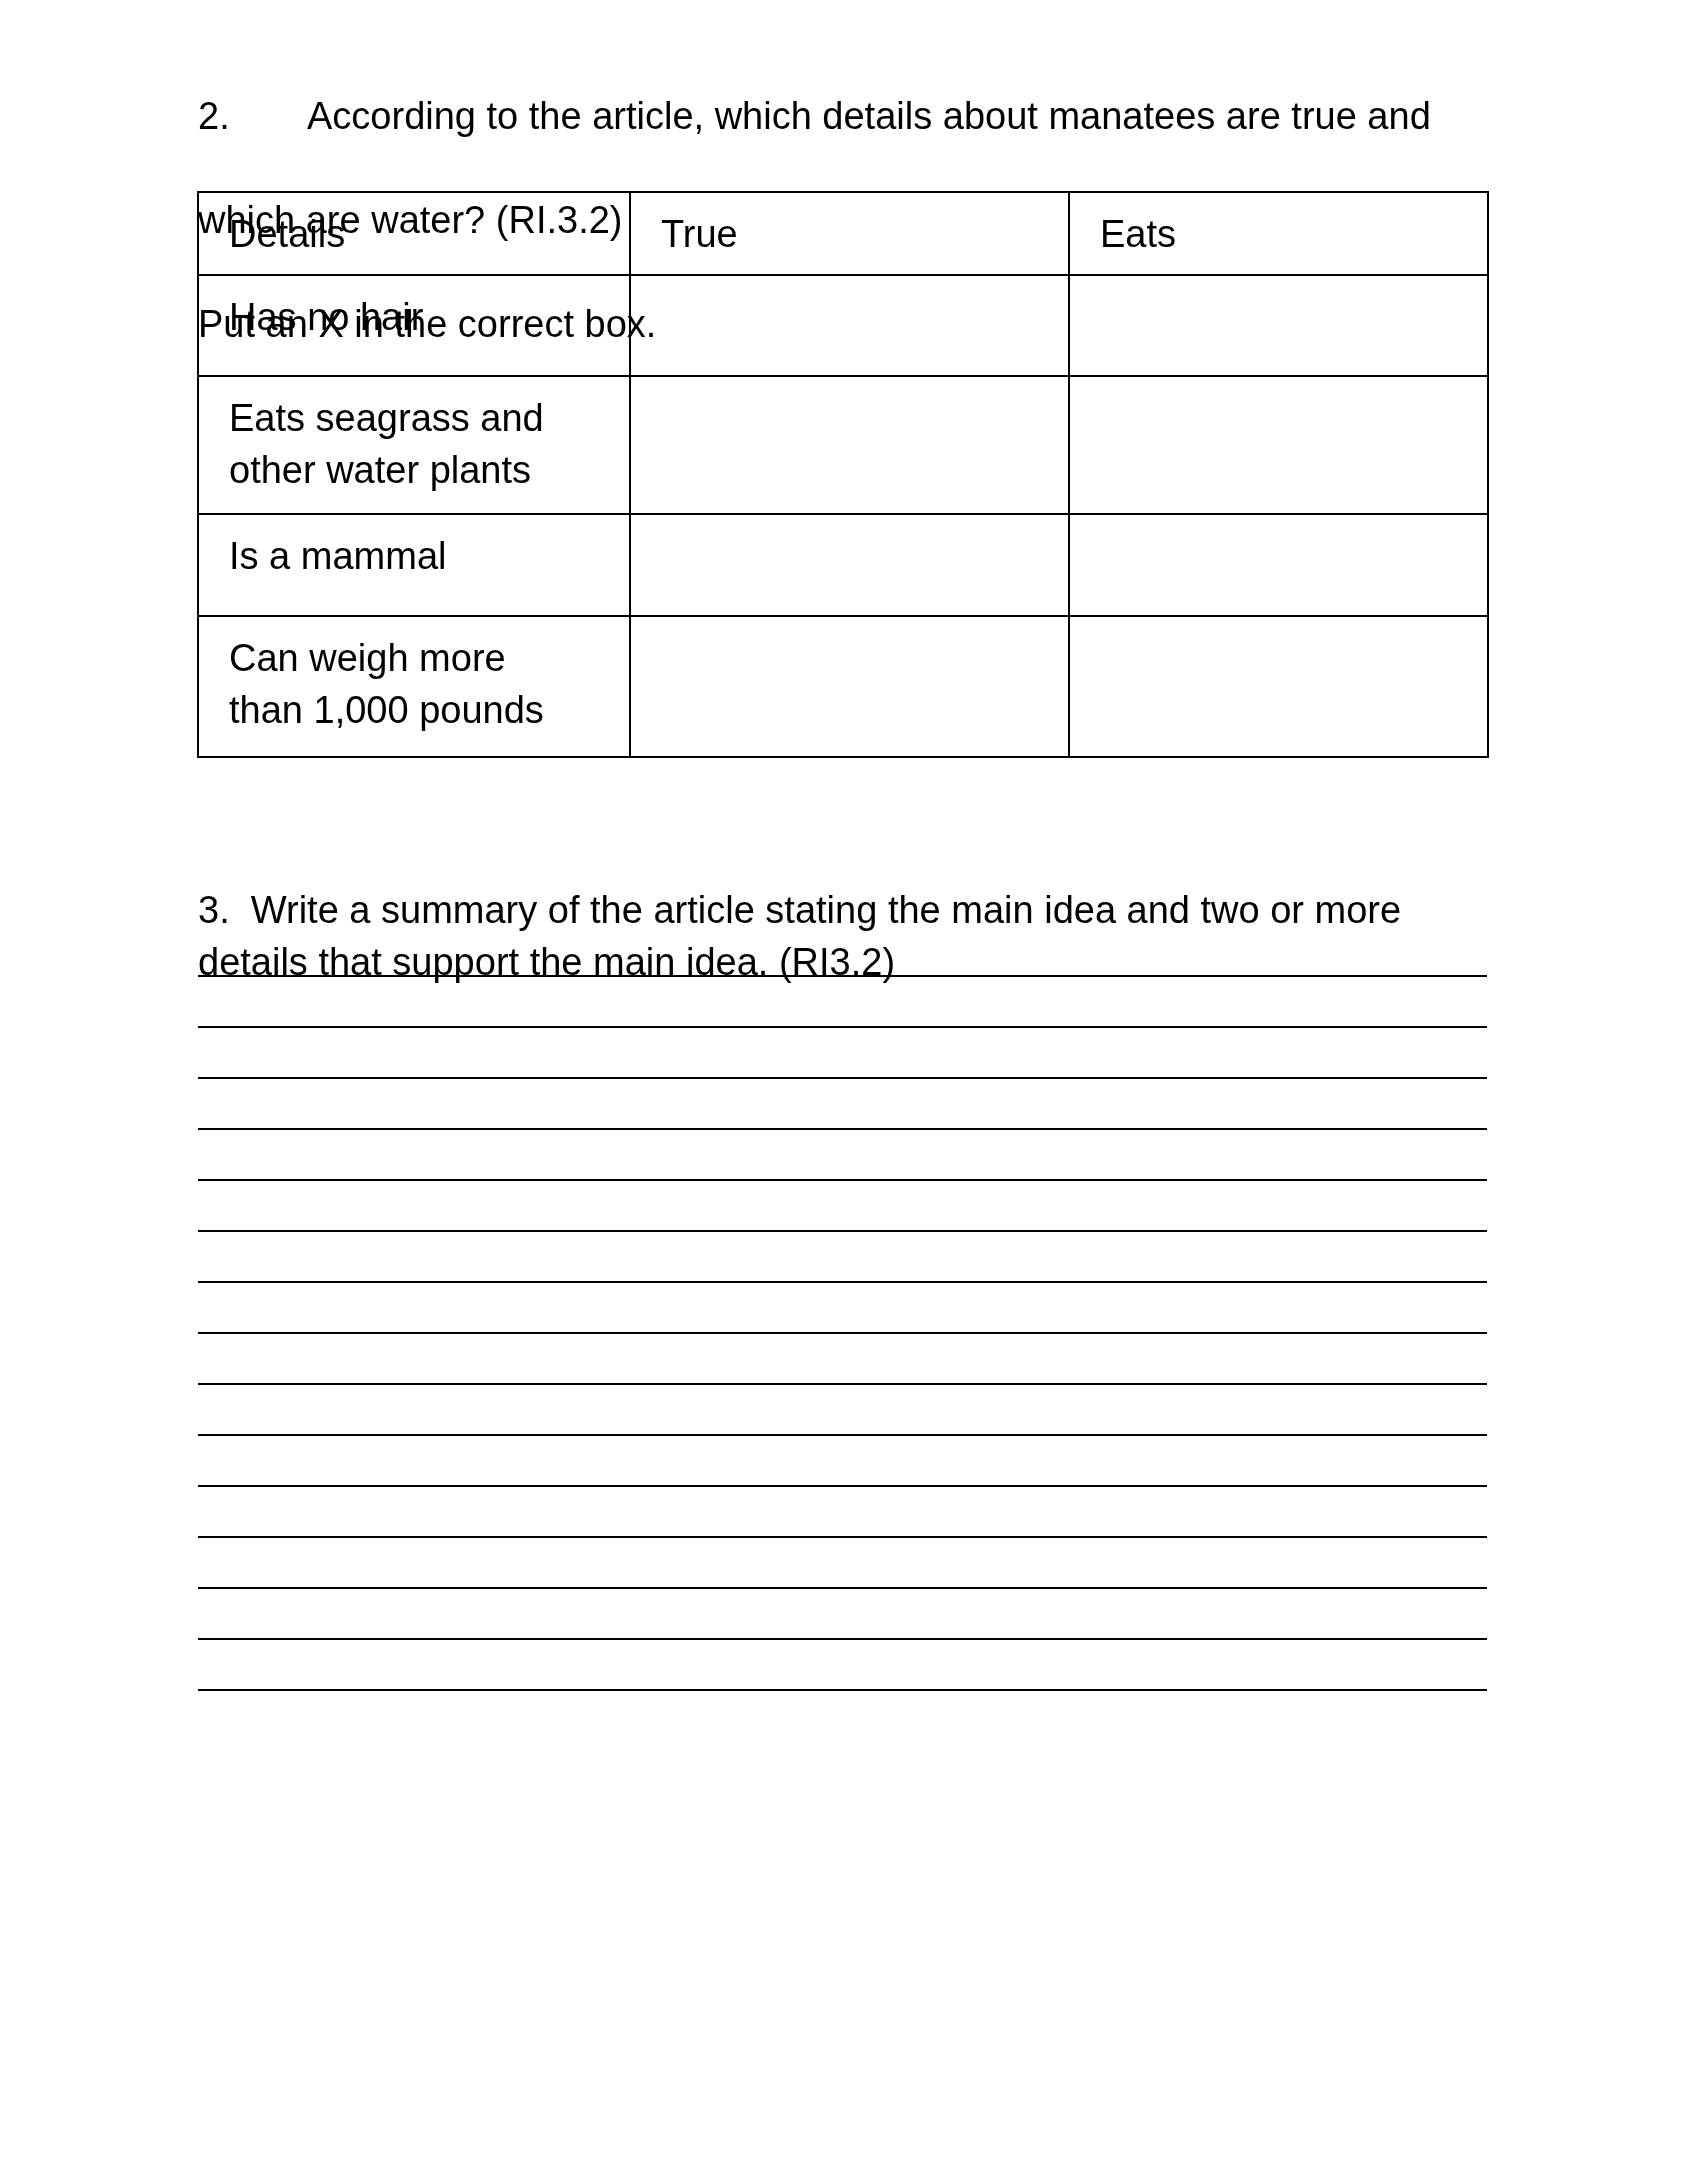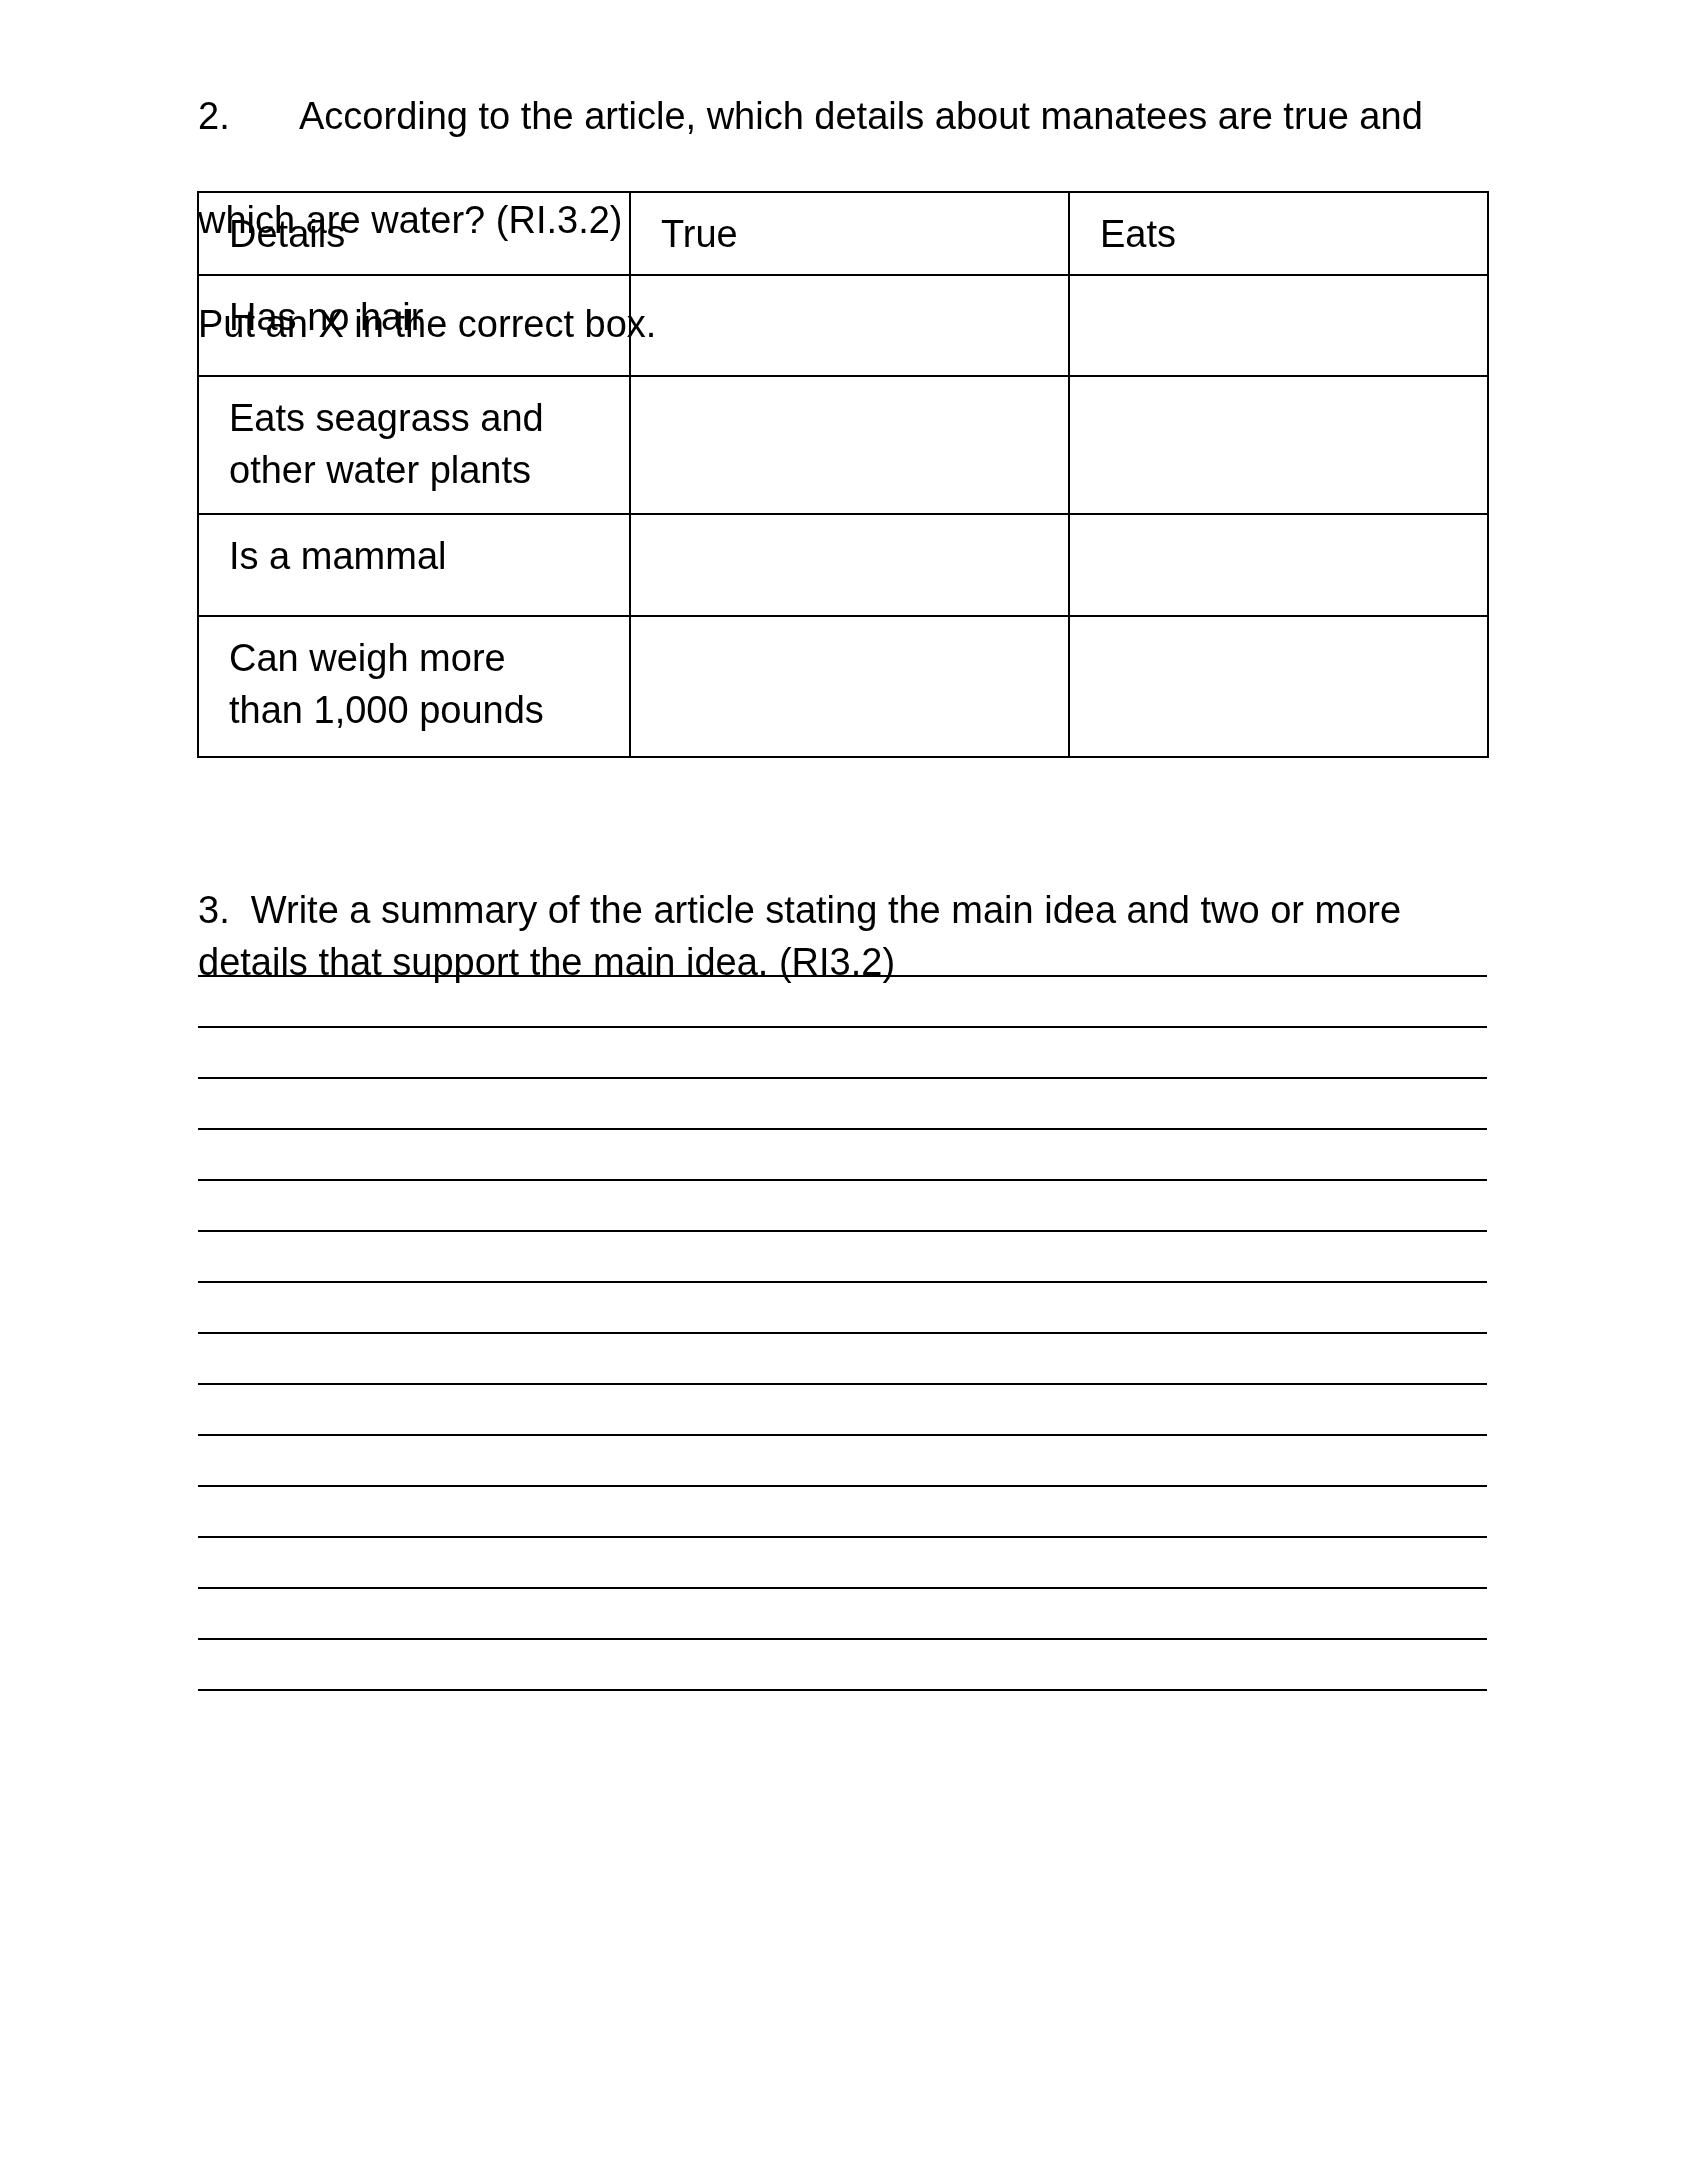--- a/index.html
+++ b/index.html
@@ -21,21 +21,21 @@
   .q-block {
     position: absolute;
     left: 198px;
     width: 1290px;
     white-space: pre-line;
   }
   #q2-block { top: 38px; }
   #q3-block { top: 832px; }
   .q-first-line { display: flex; white-space: normal; }
   .q-number { flex: 0 0 101px; }
-  .q-rest { flex: 1 1 auto; }
+  .q-rest { flex: 1 1 auto; margin-left: 8px; }
 
   table.tf-table {
     position: absolute;
     left: 197px;
     top: 191px;
     width: 1290px;
     border-collapse: collapse;
     table-layout: fixed;
     font-size: 38px;
     line-height: 52px;

